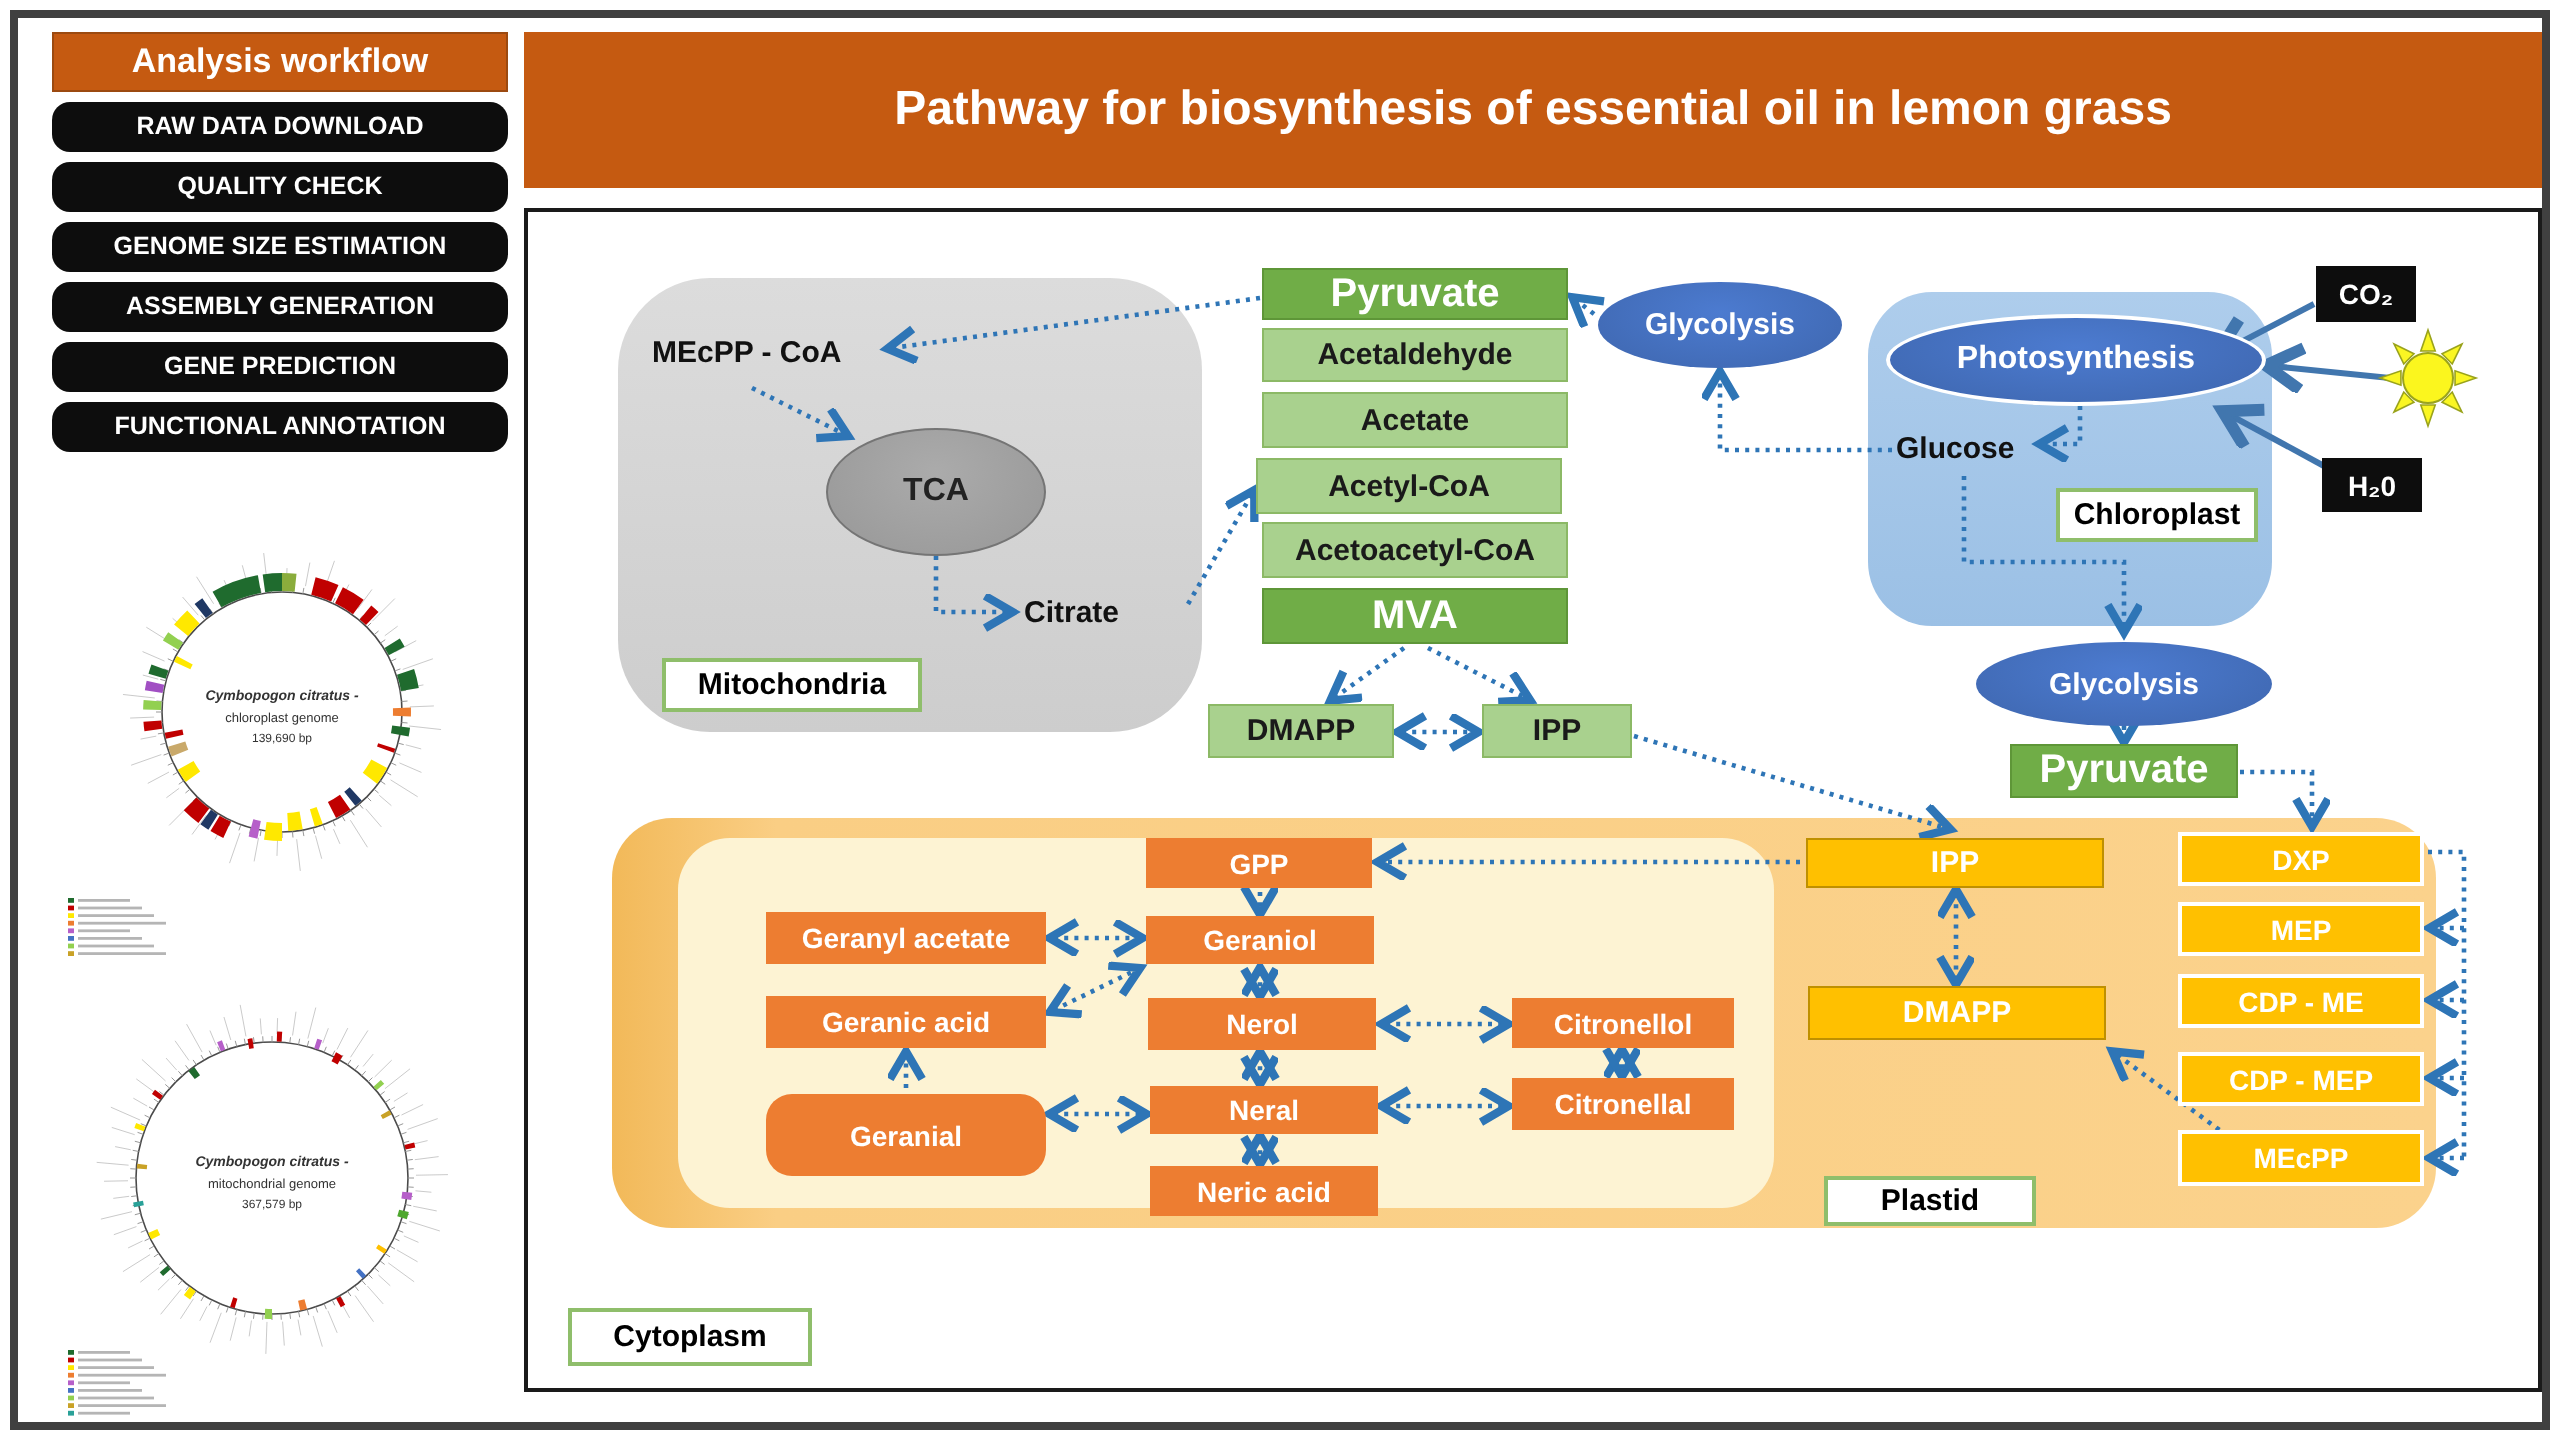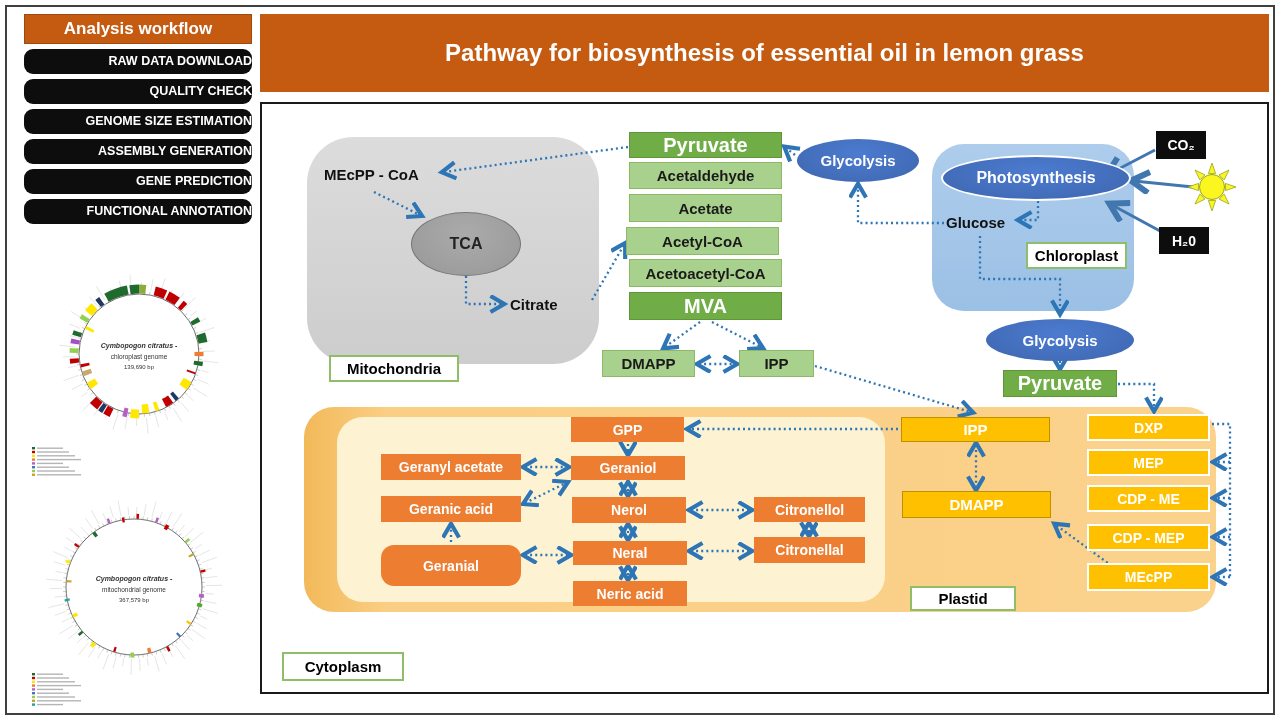--- a/index.html
+++ b/index.html
@@ -1,24 +1,24 @@
 <!DOCTYPE html>
 <html><head>
 <meta charset="utf-8">
 <style>
   * { margin:0; padding:0; box-sizing:border-box; }
   html,body { width:1280px; height:720px; background:#fff; font-family:"Liberation Sans", sans-serif; overflow:hidden; }
-  .slide { position:absolute; inset:5px; border:2px solid #404040; background:#fff; }
+  .slide { position:absolute; inset:5px; border:4px solid #404040; background:#fff; }
 
   
   .sidebar { position:absolute; left:17px; top:7px; width:228px; height:690px; }
   .sb-header { height:30px; background:#C55A11; border:1px solid #9C4A10; color:#fff;
     font-size:17px; font-weight:700; text-align:center; line-height:28px; }
   .sb-btn { height:25px; margin-top:5px; background:#0d0d0d; border-radius:9px; color:#fff;
-    font-size:12.5px; font-weight:700; text-align:right; line-height:25px; cursor:pointer; }
+    font-size:12.5px; font-weight:700; text-align:center; line-height:25px; cursor:pointer; }
   .genome-fig { position:absolute; left:6px; }
   .genome-fig.fig1 { top:241px; }
   .genome-fig.fig2 { top:455px; }
 
   
   .main-title { position:absolute; left:253px; top:7px; width:1009px; height:78px; background:#C55A11;
     color:#fff; font-size:24px; font-weight:600; text-align:center; line-height:78px; }
   .panel { position:absolute; left:253px; top:95px; width:1009px; height:592px; background:#fff; border:2px solid #1a1a1a; }
   .compartment { position:absolute; }
   .mito { background:linear-gradient(180deg,#DCDCDC,#CDCDCD); border-radius:46px; }
@@ -502,21 +502,21 @@
             <polygon points="950,59 953.5991277264901,69.47054030611682 946.4008722735098,69.47054030611682"></polygon>
             <polygon points="966.9705627484772,66.02943725152286 962.1117403170925,75.97819492642284 957.0218050735772,70.8882596829074"></polygon>
           </g>
         <circle cx="950" cy="83" r="12.5" fill="#FBF61E" stroke="#9AA31C" stroke-width="1"></circle>
       </g>
     </svg>
 
     <div class="free-label" style="left:62px; top:62px;">MEcPP - CoA</div>
     <div class="ellipse tca-ell" style="left:149px; top:108px; width:110px; height:64px;">TCA</div>
     <div class="free-label" style="left:248px; top:192px;">Citrate</div>
-    <div class="box white-label" style="left:67px; top:223px; width:130px; height:27px;margin-top:28px;">Mitochondria</div>
+    <div class="box white-label" style="left:67px; top:223px; width:130px; height:27px;">Mitochondria</div>
 
     <div class="box green-dark" style="left:367px; top:28px;  width:153px; height:26px;">Pyruvate</div>
     <div class="box green-light" style="left:367px; top:58px;  width:153px; height:27px;">Acetaldehyde</div>
     <div class="box green-light" style="left:367px; top:90px;  width:153px; height:28px;">Acetate</div>
     <div class="box green-light" style="left:364px; top:123px; width:153px; height:28px;">Acetyl-CoA</div>
     <div class="box green-light" style="left:367px; top:155px; width:153px; height:28px;">Acetoacetyl-CoA</div>
     <div class="box green-dark" style="left:367px; top:188px; width:153px; height:28px;">MVA</div>
     <div class="box green-light" style="left:340px; top:246px; width:93px;  height:27px;">DMAPP</div>
     <div class="box green-light" style="left:477px; top:246px; width:75px;  height:27px;">IPP</div>
 

